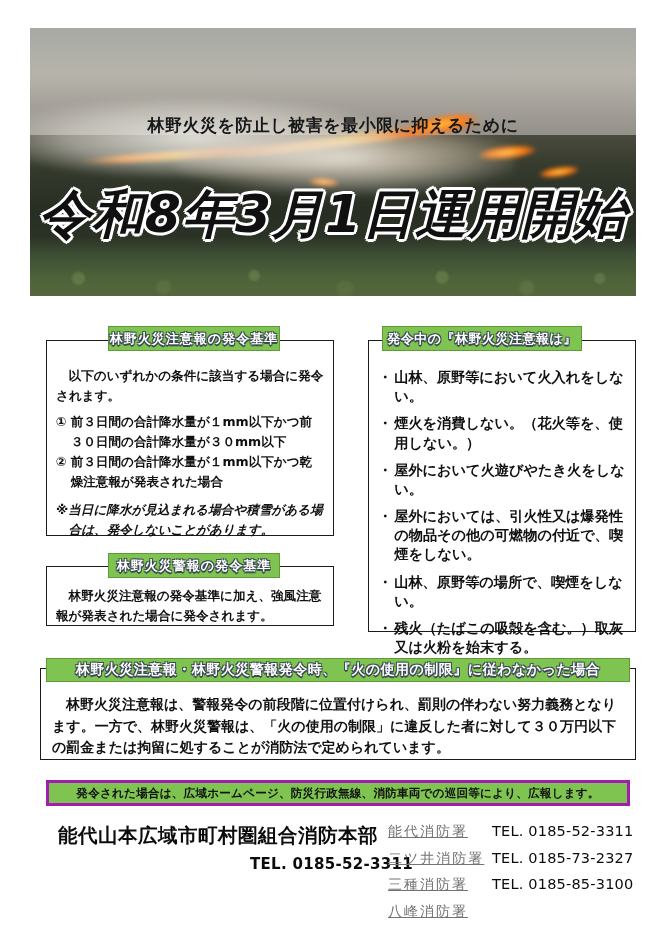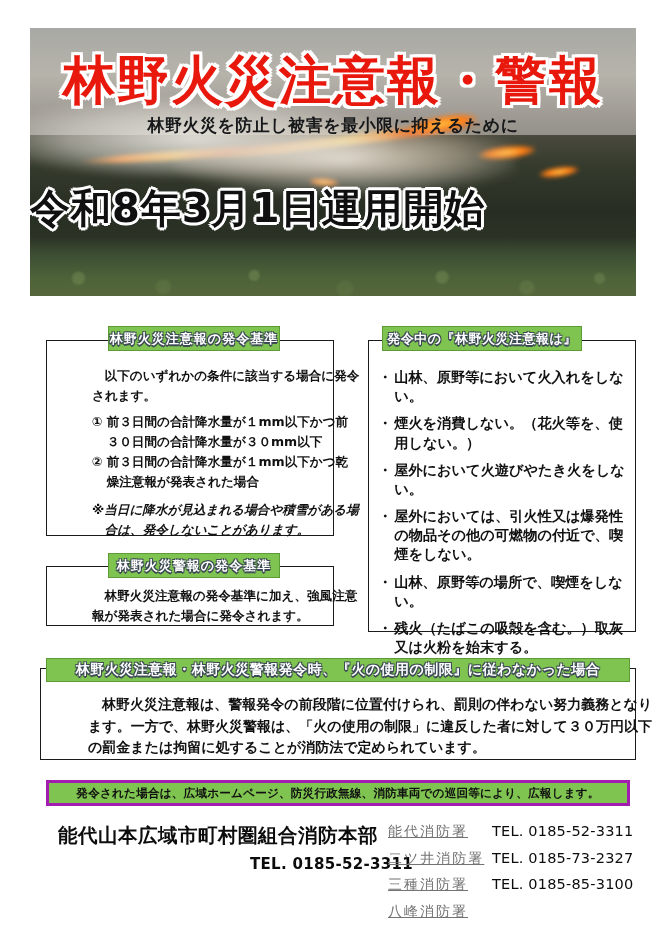--- a/index.html
+++ b/index.html
@@ -86,27 +86,28 @@
       -3px 0 0 #fff, 3px 0 0 #fff, 0 -3px 0 #fff, 0 3px 0 #fff,
       -3px -3px 0 #fff, 3px -3px 0 #fff, -3px 3px 0 #fff, 3px 3px 0 #fff;
     white-space:nowrap;
   }
   .hero-sub{
     position:absolute;left:0;right:0;top:86px;text-align:center;
     font-size:17px;font-weight:bold;color:#16181a;letter-spacing:.5px;
     white-space:nowrap;
   }
   .hero-date{
-    position:absolute;left:0;right:0;top:160px;
-    font-size:40px;line-height:1;font-weight:bold;letter-spacing:1px;
+    position:absolute;left:0;right:0;top:160px;text-align:center;
+    font-size:52px;line-height:1;font-weight:bold;letter-spacing:1px;
     color:#101010;
     text-shadow:
       -2px -2px 0 #fff, 2px -2px 0 #fff, -2px 2px 0 #fff, 2px 2px 0 #fff,
       -3px 0 0 #fff, 3px 0 0 #fff, 0 -3px 0 #fff, 0 3px 0 #fff;
     white-space:nowrap;
+    font-style:italic;
   }
 
   
   .panel{
     position:absolute;
     border:1.5px solid #1b1b1b;
     background:#fff;
     box-sizing:border-box;
   }
   .tab{
@@ -127,21 +128,20 @@
     display:flex;align-items:center;justify-content:center;
   }
 
   .body-text{
     position:absolute;
     font-size:12.6px;
     line-height:1.55;
     color:#111;
     font-weight:bold;
     box-sizing:border-box;
-    margin-left:36px;
   }
   .indent{ text-indent:1em; }
 
   .num-list{ margin:7px 0 0 0; padding:0; list-style:none; }
   .num-list li{
     display:flex;gap:4px;align-items:flex-start;margin-bottom:1px;
   }
   .num-list .marker{ flex:0 0 auto; }
   .num-list .txt{ flex:1 1 auto; }
 
@@ -218,21 +218,20 @@
   <div class="firelineB"></div>
   <div class="ember1"></div>
   <div class="ember2"></div>
   <div class="ember3"></div>
   <div class="ember4"></div>
   <div class="smokeA"></div>
   <div class="smokeB"></div>
   <div class="canopy"></div>
   <div class="canopy-tex"></div>
 
-  <div class="hero-title">林野火災注意報・警報</div>
   <div class="hero-sub">林野火災を防止し被害を最小限に抑えるために</div>
   <div class="hero-date">令和8年3月1日運用開始</div>
 </div>
 
 <div class="panel" style="left:46px;top:340px;width:288px;height:196px;">
 </div>
 <div class="tab" style="left:108px;top:326px;width:172px;height:25px;font-size:13px;">林野火災注意報の発令基準</div>
 
 <div class="body-text" style="left:56px;top:366px;width:268px;">
   <div class="indent">以下のいずれかの条件に該当する場合に発令されます。</div>

